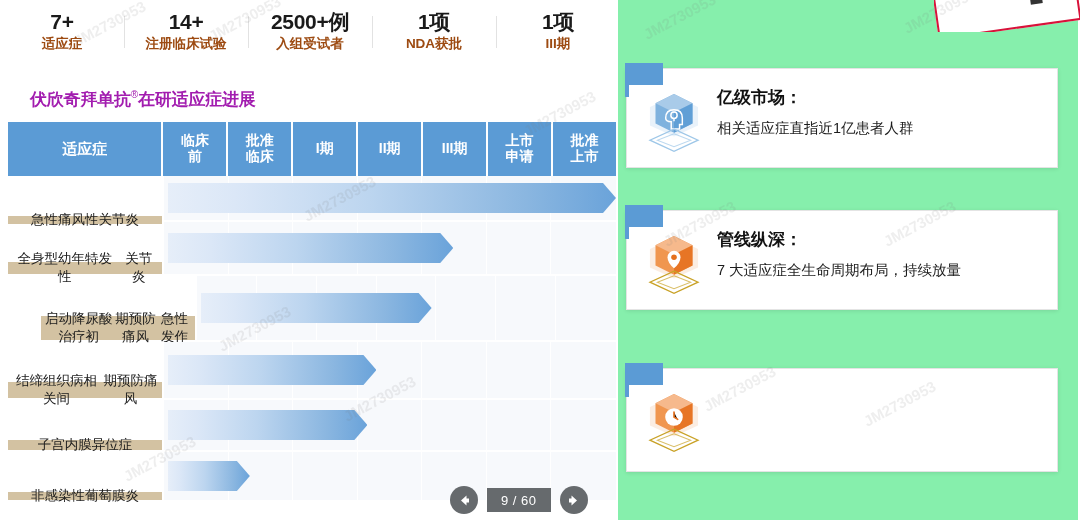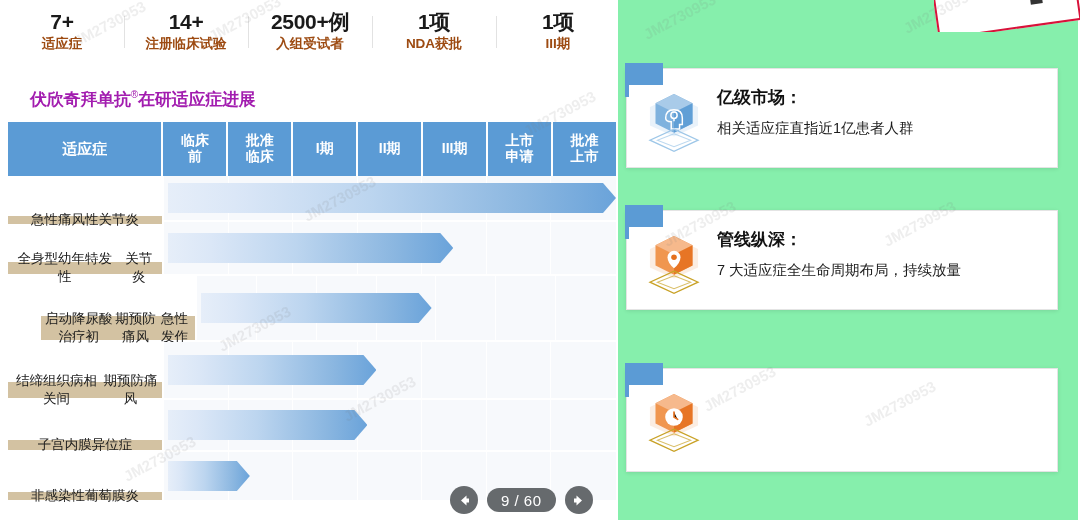--- a/index.html
+++ b/index.html
@@ -71,22 +71,22 @@
   }
 
   
   #pager{position:absolute;left:450px;top:486px;display:flex;align-items:center;gap:9px;}
   .pg-btn{
     width:28px;height:28px;border-radius:50%;background:#666a6d;
     display:flex;align-items:center;justify-content:center;cursor:pointer;
   }
   .pg-btn svg{display:block;}
   .pg-label{
-    height:24px;padding:0 14px;border-radius:12px;background:#666a6d;color:#fff;
-    font-size:15px;display:flex;align-items:center;justify-content:center;letter-spacing:.5px;
+    height:24px;padding:0 14px;border-radius:0;background:#666a6d;color:#fff;
+    font-size:13px;display:flex;align-items:center;justify-content:center;letter-spacing:.5px;
   }
 
   
   #right{position:absolute;left:618px;top:0;width:460px;height:520px;background:#86efac;}
   .card{
     position:absolute;left:8px;width:432px;background:#fff;
     border:1px solid #e4e4e4;box-shadow:0 1px 4px rgba(0,0,0,.10);
     box-sizing:border-box;
   }
   .flag{position:absolute;left:-2px;top:-6px;width:38px;height:34px;}

